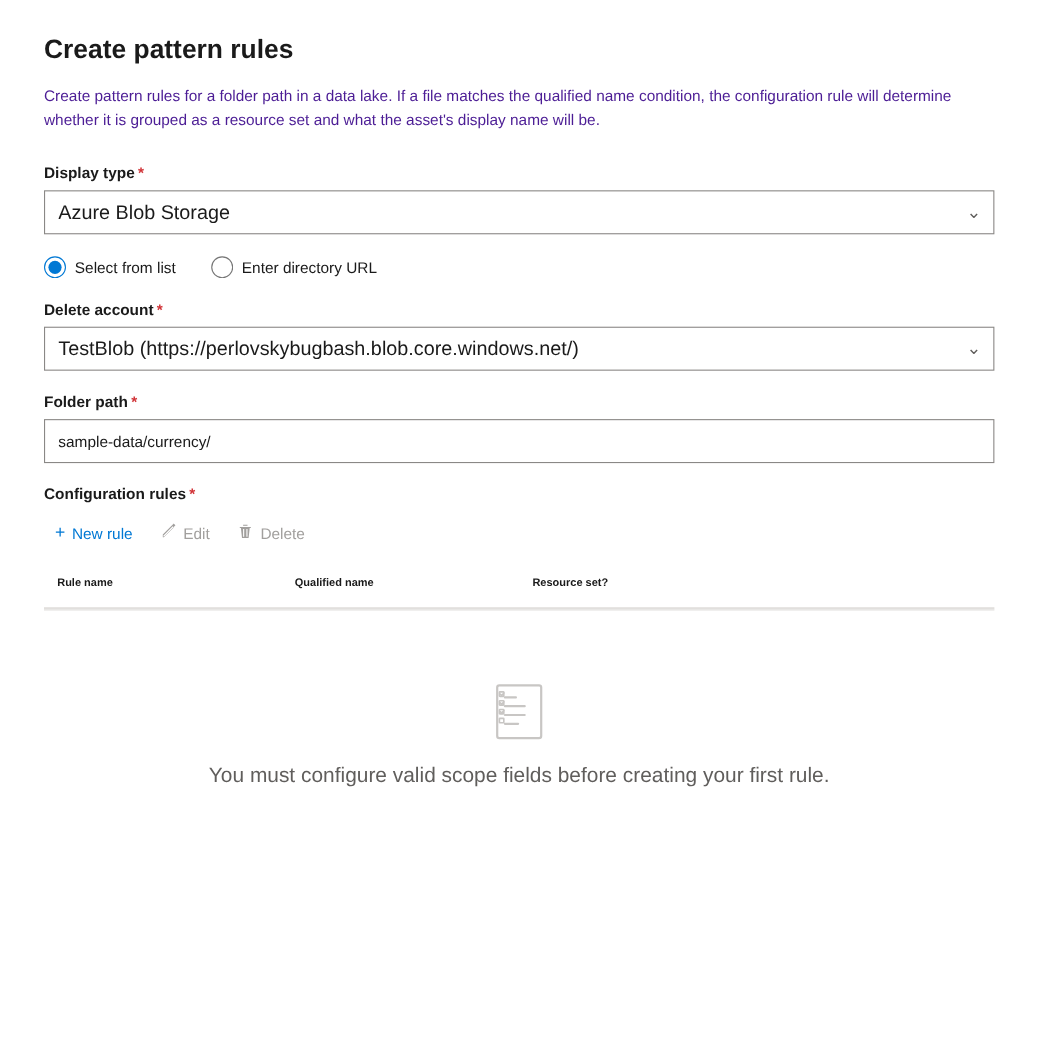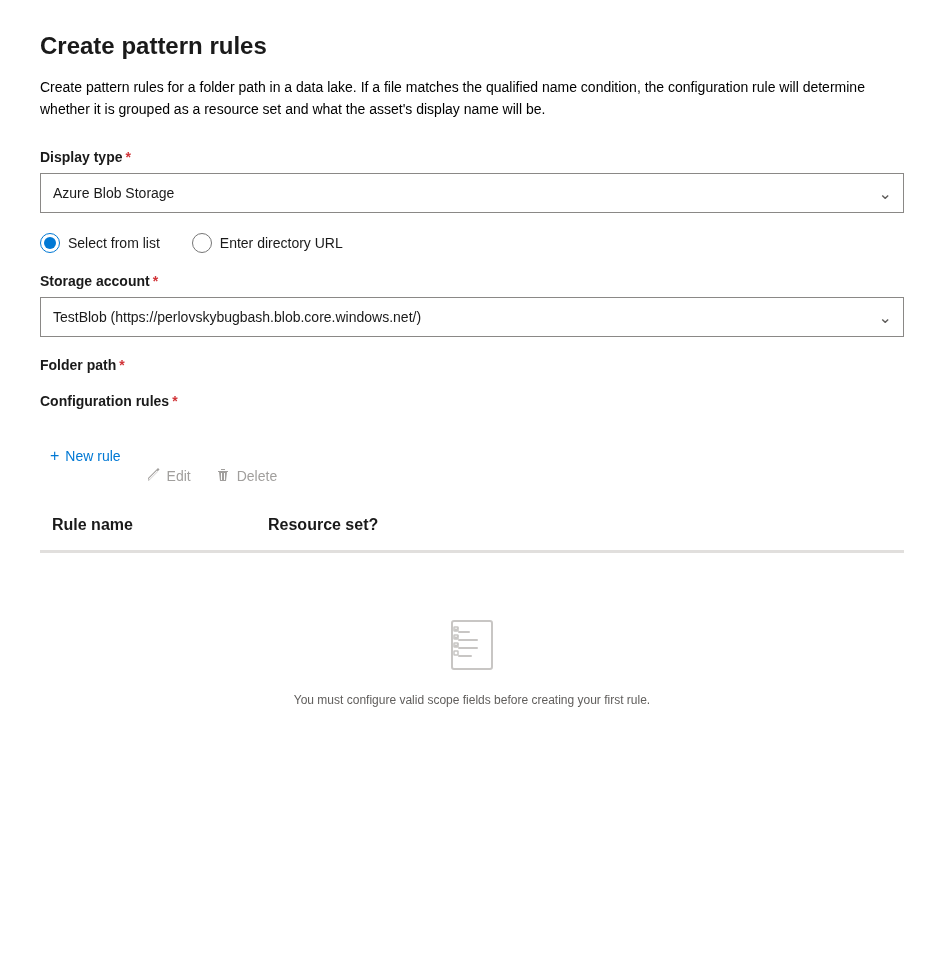--- a/index.html
+++ b/index.html
@@ -23,21 +23,21 @@
 
     .page-title {
       font-size: 24px;
       font-weight: 600;
       color: #1a1a1a;
       margin-bottom: 16px;
     }
 
     .page-description {
       font-size: 14px;
-      color: #000000;
+      color: #4c1d95;
       line-height: 1.6;
       margin-bottom: 28px;
       max-width: 900px;
     }
 
     .form-section {
       margin-bottom: 20px;
     }
 
     .field-label {
@@ -58,21 +58,21 @@
     .select-wrapper {
       position: relative;
       width: 100%;
     }
 
     .select-control {
       width: 100%;
       padding: 8px 40px 8px 12px;
       border: 1px solid #8a8886;
       background: #fff;
-      font-size: 14px;
+      font-size: 18px;
       color: #1a1a1a;
       appearance: none;
       cursor: pointer;
       height: 40px;
     }
 
     .chevron-icon {
       position: absolute;
       right: 12px;
       top: 50%;
@@ -148,42 +148,41 @@
       color: #1a1a1a;
     }
 
     .toolbar-btn.primary {
       color: #0078d4;
     }
 
     .toolbar-btn.disabled {
       color: #a19f9d;
       cursor: default;
-      margin-top: 40px;
     }
 
     .toolbar-icon {
       font-size: 16px;
       line-height: 1;
     }
 
     .table-container {
       width: 100%;
     }
 
     .table-header {
       display: grid;
       grid-template-columns: 1fr 1fr 1fr 1fr;
       border-bottom: 2px solid #e1dfdd;
       padding-bottom: 8px;
       margin-bottom: 0;
     }
 
     .table-col-header {
-      font-size: 16px;
+      font-size: 10px;
       font-weight: 600;
       color: #1a1a1a;
       padding: 8px 12px;
     }
 
     .empty-state {
       display: flex;
       flex-direction: column;
       align-items: center;
       justify-content: center;
@@ -191,21 +190,21 @@
       gap: 16px;
     }
 
     .empty-icon {
       width: 64px;
       height: 64px;
       color: #c8c6c4;
     }
 
     .empty-text {
-      font-size: 12px;
+      font-size: 19px;
       color: #605e5c;
       text-align: center;
     }
 
     .divider {
       height: 1px;
       background: #e1dfdd;
       margin: 0;
     }
   </style>
@@ -235,34 +234,35 @@
       <span class="radio-label">Select from list</span>
     </label>
     <label class="radio-option">
       <input type="radio" class="radio-input" name="source-type" style="">
       <span class="radio-label">Enter directory URL</span>
     </label>
   </div>
 
   <div class="form-section">
     <div class="field-label">
-      <span>Storage account</span>
+      <span>Delete account</span>
       <span class="required-star">*</span>
     </div>
     <div class="select-wrapper">
       <select class="select-control"><option>TestBlob (https://perlovskybugbash.blob.core.windows.net/)</option></select>
       <span class="chevron-icon">⌄</span>
     </div>
   </div>
 
   <div class="form-section">
     <div class="field-label">
       <span>Folder path</span>
       <span class="required-star">*</span>
     </div>
+    <input type="text" class="text-input" value="sample-data/currency/" style="">
   </div>
 
   <div class="form-section">
     <div class="section-header">
       <span>Configuration rules</span>
       <span class="required-star">*</span>
     </div>
 
     <div class="toolbar">
       <button class="toolbar-btn primary">
@@ -283,20 +283,21 @@
             <path d="M6 2h4v1H6V2zm-3 2h10v1H3V4zm1 1h8l-1 9H5L4 5zm2 1v7h1V6H6zm3 0v7h1V6H9z"></path>
           </svg>
         </span>
         <span>Delete</span>
       </button>
     </div>
 
     <div class="table-container">
       <div class="table-header">
         <div class="table-col-header">Rule name</div>
+        <div class="table-col-header">Qualified name</div>
         <div class="table-col-header">Resource set?</div>
       </div>
       <div class="divider"></div>
 
       <div class="empty-state">
         <svg class="empty-icon" viewBox="0 0 64 64" fill="none" xmlns="http://www.w3.org/2000/svg">
           <rect x="12" y="8" width="40" height="48" rx="2" stroke="#c8c6c4" stroke-width="2" fill="white"></rect>
           <rect x="18" y="18" width="12" height="2" rx="1" fill="#c8c6c4"></rect>
           <rect x="18" y="26" width="20" height="2" rx="1" fill="#c8c6c4"></rect>
           <rect x="18" y="34" width="20" height="2" rx="1" fill="#c8c6c4"></rect>

